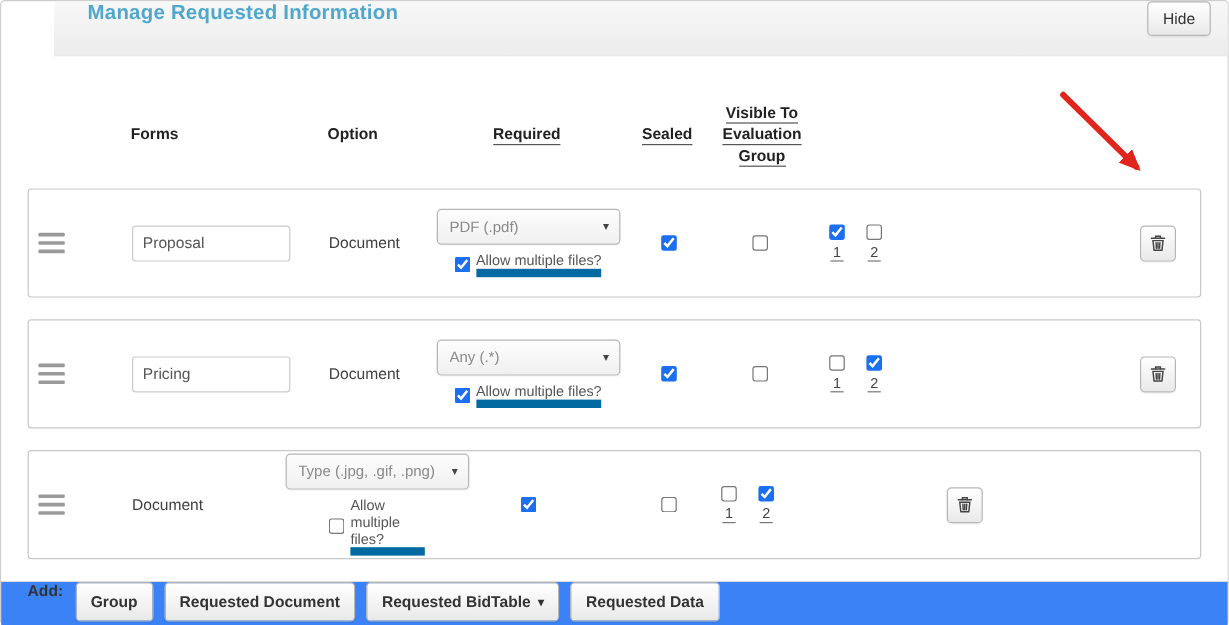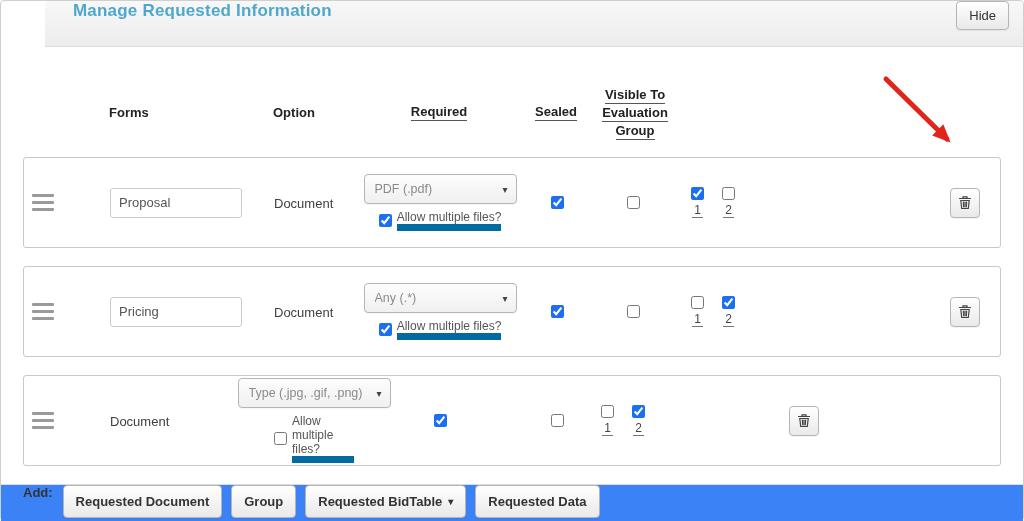--- a/index.html
+++ b/index.html
@@ -295,22 +295,22 @@
             <line x1="8.6" y1="7.2" x2="8.3" y2="11.8"></line>
           </svg>
         </button>
       </div>
     </div>
 
   </div>
 
   <div class="panel-footer">
     <span class="add-label">Add:</span>
+    <button class="btn footer-btn">Group</button>
     <button class="btn footer-btn">Requested Document</button>
-    <button class="btn footer-btn">Group</button>
     <button class="btn footer-btn">
       <span>Requested BidTable</span>
       <span class="caret">▾</span>
     </button>
     <button class="btn footer-btn">Requested Data</button>
   </div>
 
   <svg class="annotation-arrow" viewBox="0 0 122 92">
     <defs>
       <marker id="arrowhead" markerUnits="userSpaceOnUse" markerWidth="18" markerHeight="16" refX="13" refY="8" orient="auto">

